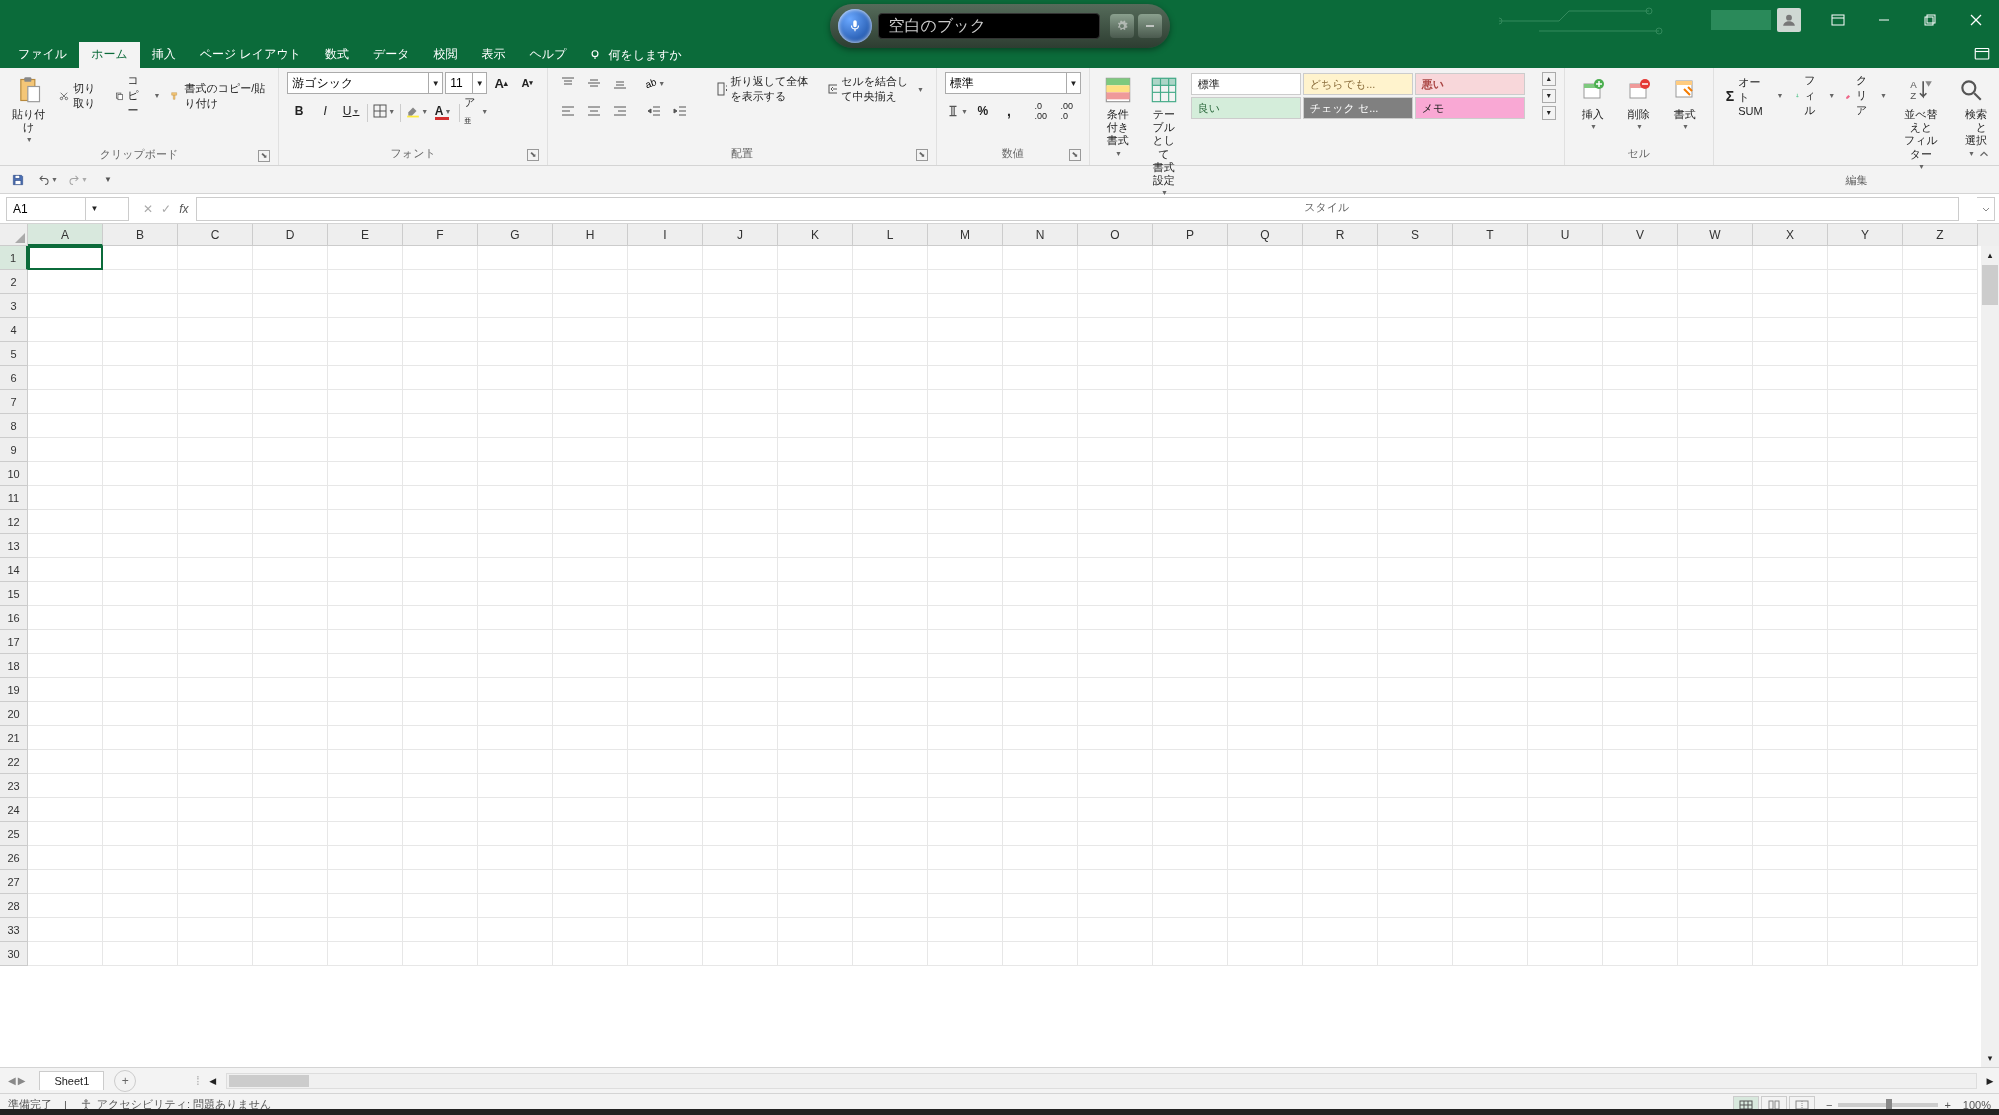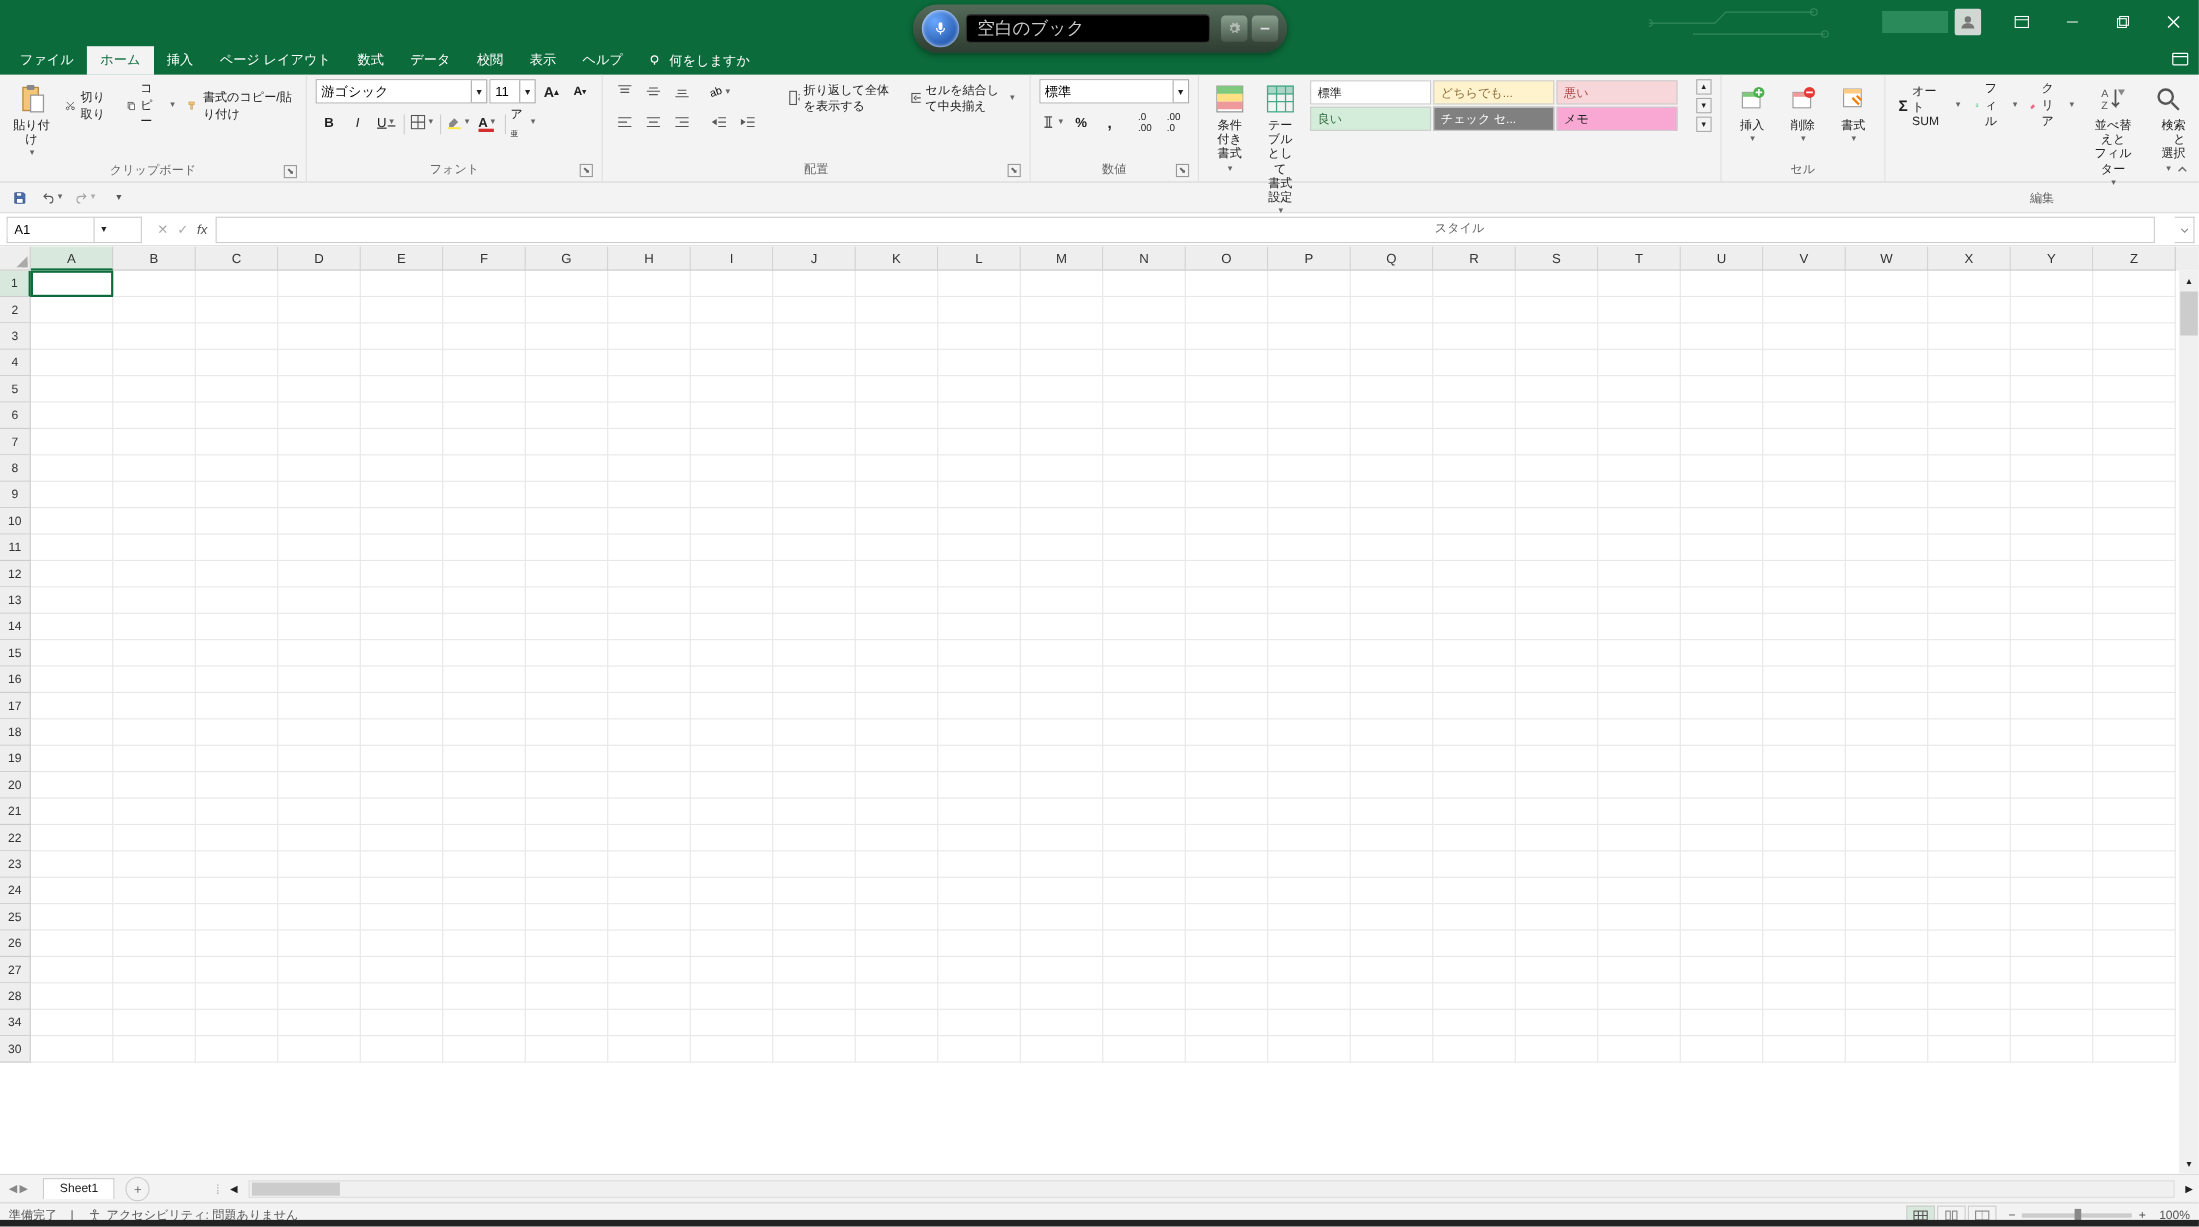--- a/index.html
+++ b/index.html
@@ -444,21 +444,21 @@
           <span class="dropdown-arrow">▼</span>
       </div>
       <div style="display:flex;">
         <div class="style-grid">
           <div class="style-cell" style="background:#fff;">
               <span>標準</span>
             </div>
           <div class="style-cell" style="background:#fff3cd;color:#8a6d3b;">
               <span>どちらでも...</span>
             </div>
-          <div class="style-cell" style="background:#f8d7da;color:#a94442;">
+          <div class="style-cell" style="background:#f8d7da;color:#a94442;font-weight:bold;">
               <span>悪い</span>
             </div>
           <div class="style-cell" style="background:#d4edda;color:#2d6a3e;">
               <span>良い</span>
             </div>
           <div class="style-cell" style="background:#808080;color:#fff;">
               <span>チェック セ...</span>
             </div>
           <div class="style-cell" style="background:#f9a8d4;">
               <span>メモ</span>
@@ -1451,21 +1451,21 @@
         <div class="cell"></div>
         <div class="cell"></div>
         <div class="cell"></div>
         <div class="cell"></div>
         <div class="cell"></div>
         <div class="cell"></div>
         <div class="cell"></div>
         <div class="cell"></div>
       </div>
       <div class="row-data">
-        <div class="row-h">34</div>
+        <div class="row-h">33</div>
         <div class="cell"></div>
         <div class="cell"></div>
         <div class="cell"></div>
         <div class="cell"></div>
         <div class="cell"></div>
         <div class="cell"></div>
         <div class="cell"></div>
         <div class="cell"></div>
         <div class="cell"></div>
         <div class="cell"></div>

